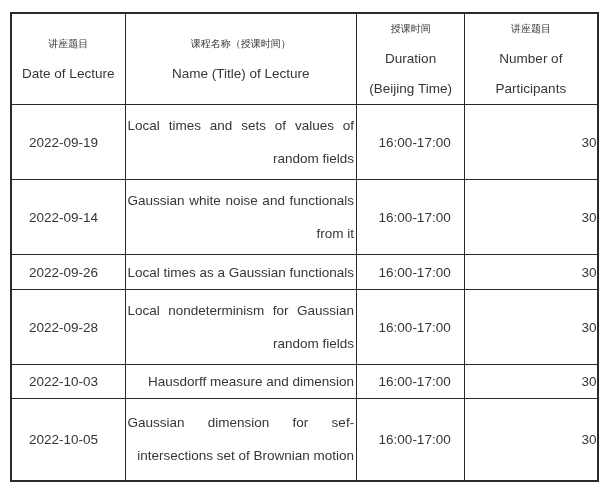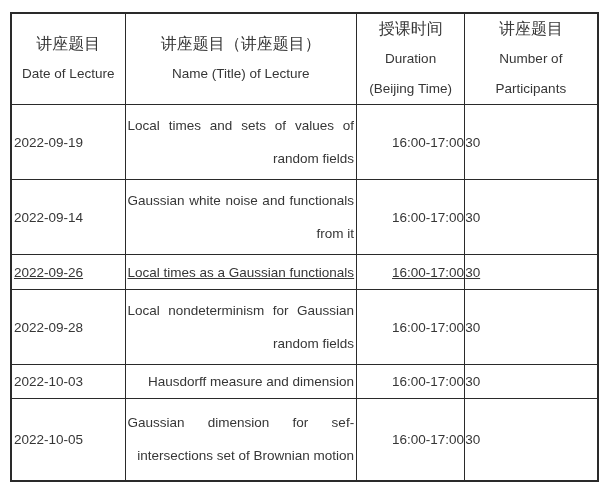--- a/index.html
+++ b/index.html
@@ -26,59 +26,59 @@
   td {
     border: 1px solid #2a2a2a;
     vertical-align: middle;
     font-size: 13.5px;
     padding: 0;
     overflow: hidden;
   }
   tr.hrow { height: 91px; }
   td.hcell { text-align: center; }
   td.hcell .hline { line-height: 30px; white-space: nowrap; }
-  td.hcell .zh { font-size: 16px; }
+  td.hcell .zh { font-size: 10px; }
   td.c-date {
     text-align: left;
-    padding-left: 2px;
+    padding-left: 17px;
   }
   td.c-title { padding: 0 2px; }
   td.c-title .tline {
     line-height: 33px;
     white-space: nowrap;
     text-align: right;
   }
   td.c-title .tline.jstretch {
     text-align: justify;
     text-align-last: justify;
   }
   td.c-time {
-    text-align: right;
+    text-align: center;
     padding-left: 8px;
   }
-  td.c-part { text-align: left; }
+  td.c-part { text-align: right; }
 </style>
 </head>
 <body>
 
 <table class="sched">
   <colgroup>
     <col style="width:114px">
     <col style="width:228px">
     <col style="width:108px">
     <col style="width:133px">
   </colgroup>
   <tbody>
     <tr class="hrow">
       <td class="hcell">
         <div class="hline zh">讲座题目</div>
         <div class="hline en">Date of Lecture</div>
       </td>
       <td class="hcell">
-        <div class="hline zh">讲座题目（讲座题目）</div>
+        <div class="hline zh">课程名称（授课时间）</div>
         <div class="hline en">Name (Title) of Lecture</div>
       </td>
       <td class="hcell">
         <div class="hline zh">授课时间</div>
         <div class="hline en">Duration</div>
         <div class="hline en">(Beijing Time)</div>
       </td>
       <td class="hcell">
         <div class="hline zh">讲座题目</div>
         <div class="hline en">Number of</div>
@@ -96,21 +96,21 @@
       </tr>
       <tr style="height: 75px;">
         <td class="c-date">2022-09-14</td>
         <td class="c-title">
           <div class="tline jstretch">Gaussian white noise and functionals</div>
           <div class="tline">from it</div>
         </td>
         <td class="c-time">16:00-17:00</td>
         <td class="c-part">30</td>
       </tr>
-      <tr style="height: 35px; text-decoration: underline;">
+      <tr style="height: 35px;">
         <td class="c-date">2022-09-26</td>
         <td class="c-title">
           <div class="tline">Local times as a Gaussian functionals</div>
         </td>
         <td class="c-time">16:00-17:00</td>
         <td class="c-part">30</td>
       </tr>
       <tr style="height: 75px;">
         <td class="c-date">2022-09-28</td>
         <td class="c-title">

